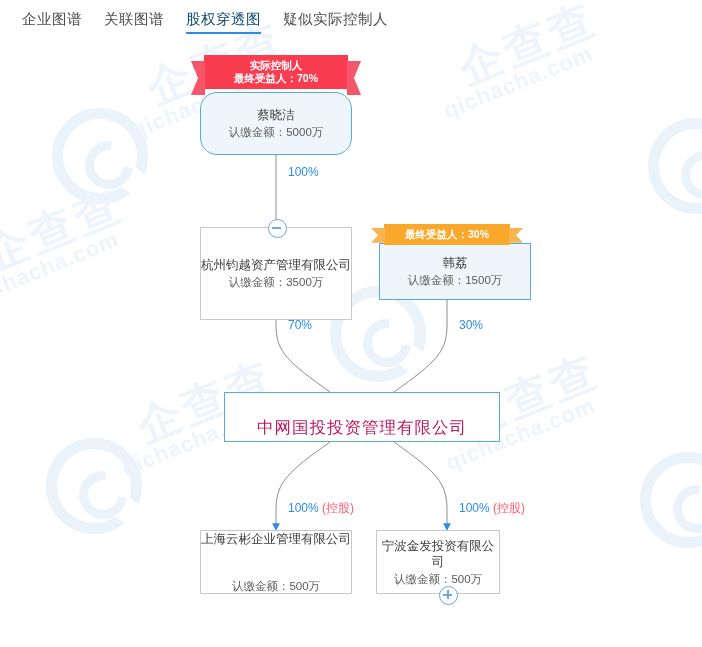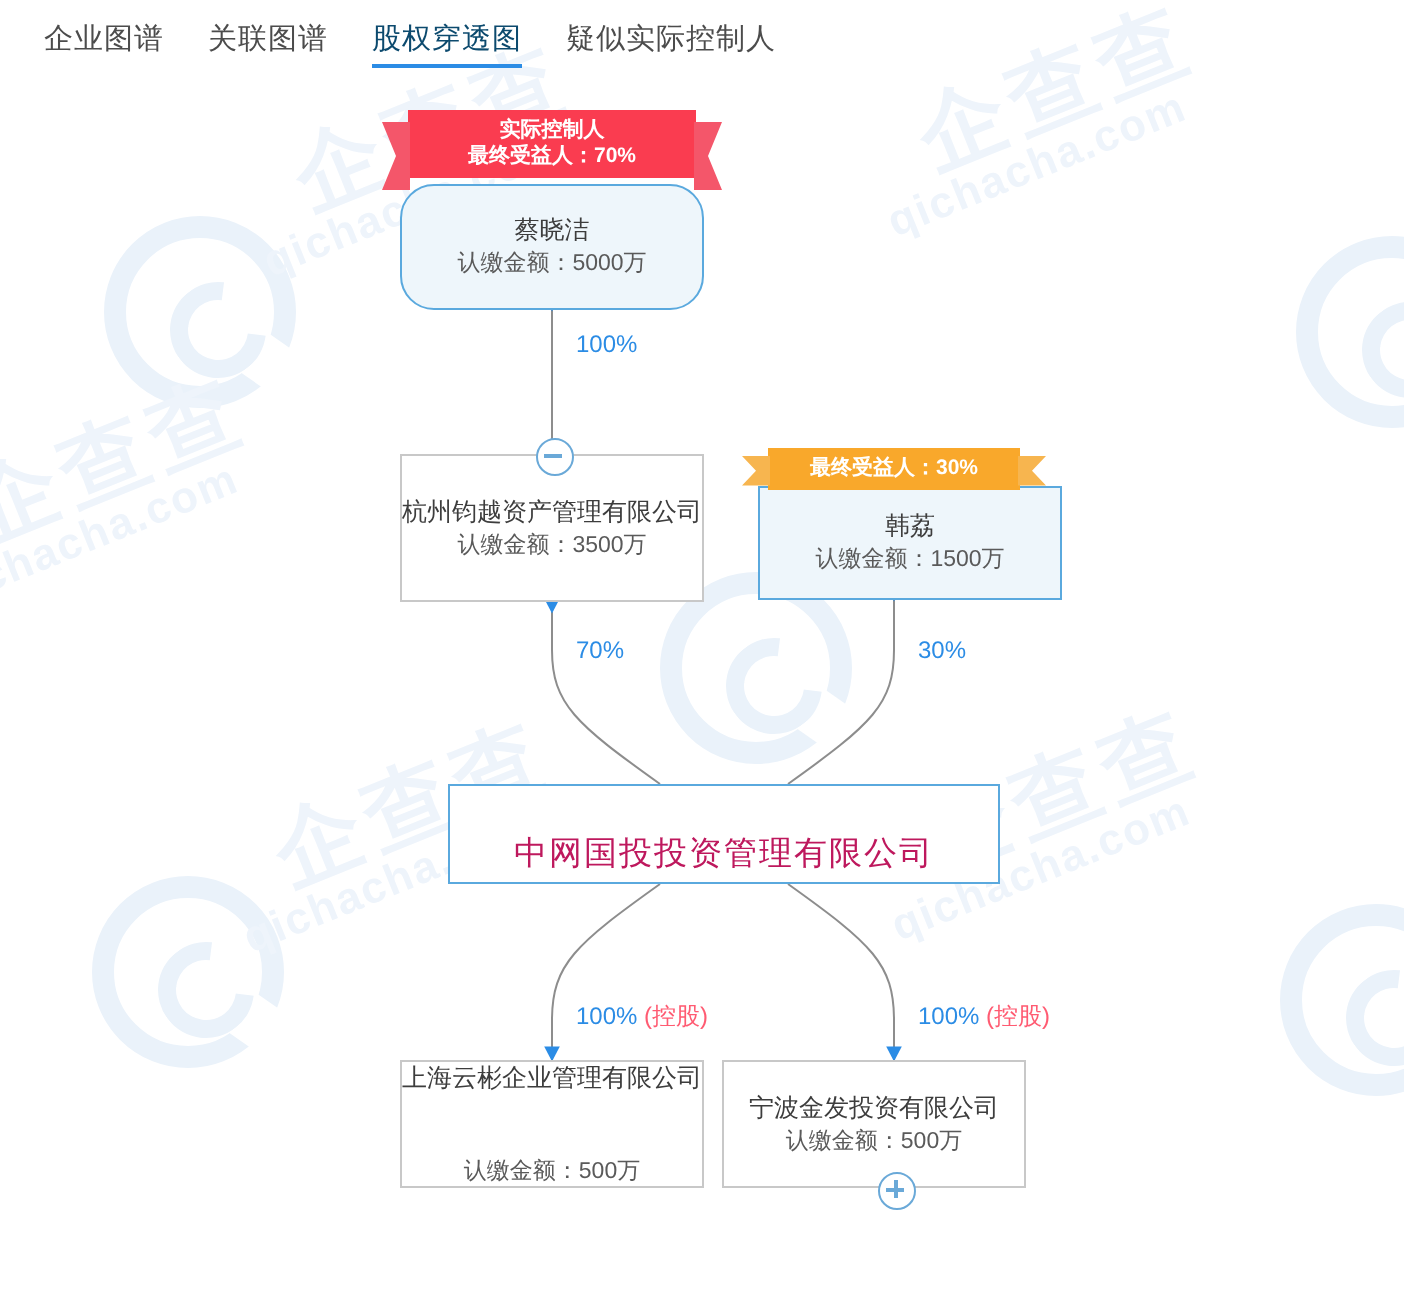--- a/index.html
+++ b/index.html
@@ -214,21 +214,21 @@
   </div>
 
   <div class="node person" style="left:200px;top:92px;width:152px;height:63px;border-radius:17px;">
     <div class="nm">蔡晓洁</div>
     <div class="amt">认缴金额：5000万</div>
   </div>
 
   <div class="elabel" style="left:288px;top:165px;">100%</div>
 
   <div class="toggle" style="left:268px;top:219px;"></div>
-  <div class="node company" style="left:200px;top:227px;width:152px;height:74px;">
+  <div class="node company" style="left:200px;top:227px;width:152px;height:93px;">
     <div class="nm">杭州钧越资产管理有限公司</div>
     <div class="amt">认缴金额：3500万</div>
   </div>
 
   <div class="ribbon" style="left:384px;top:224px;width:126px;background:#f9a82b;">
     <svg class="tail l" viewBox="0 0 14 22" preserveAspectRatio="none" style="top:4px;height:70%;">
       <path d="M0,0 L14,0 L14,22 L0,22 L7,11 Z" fill="#f7b54f"></path>
     </svg>
     <svg class="tail r" viewBox="0 0 14 22" preserveAspectRatio="none" style="top:4px;height:70%;">
       <path d="M14,0 L0,0 L0,22 L14,22 L7,11 Z" fill="#f7b54f"></path>
@@ -257,19 +257,19 @@
   <div class="elabel" style="left:459px;top:500px;">
     <span>100%</span>
     <span class="ctl">(控股)</span>
   </div>
 
   <div class="node company" style="left:200px;top:530px;width:152px;height:64px;gap:30px;">
     <div class="nm">上海云彬企业管理有限公司</div>
     <div class="amt">认缴金额：500万</div>
   </div>
 
-  <div class="node company" style="left:361px;top:530px;width:152px;height:64px;">
+  <div class="node company" style="left:376px;top:530px;width:124px;height:64px;">
     <div class="nm">宁波金发投资有限公司</div>
     <div class="amt">认缴金额：500万</div>
   </div>
   <div class="toggle plus" style="left:439px;top:586px;"></div>
 
 </div>
 
 </body></html>

